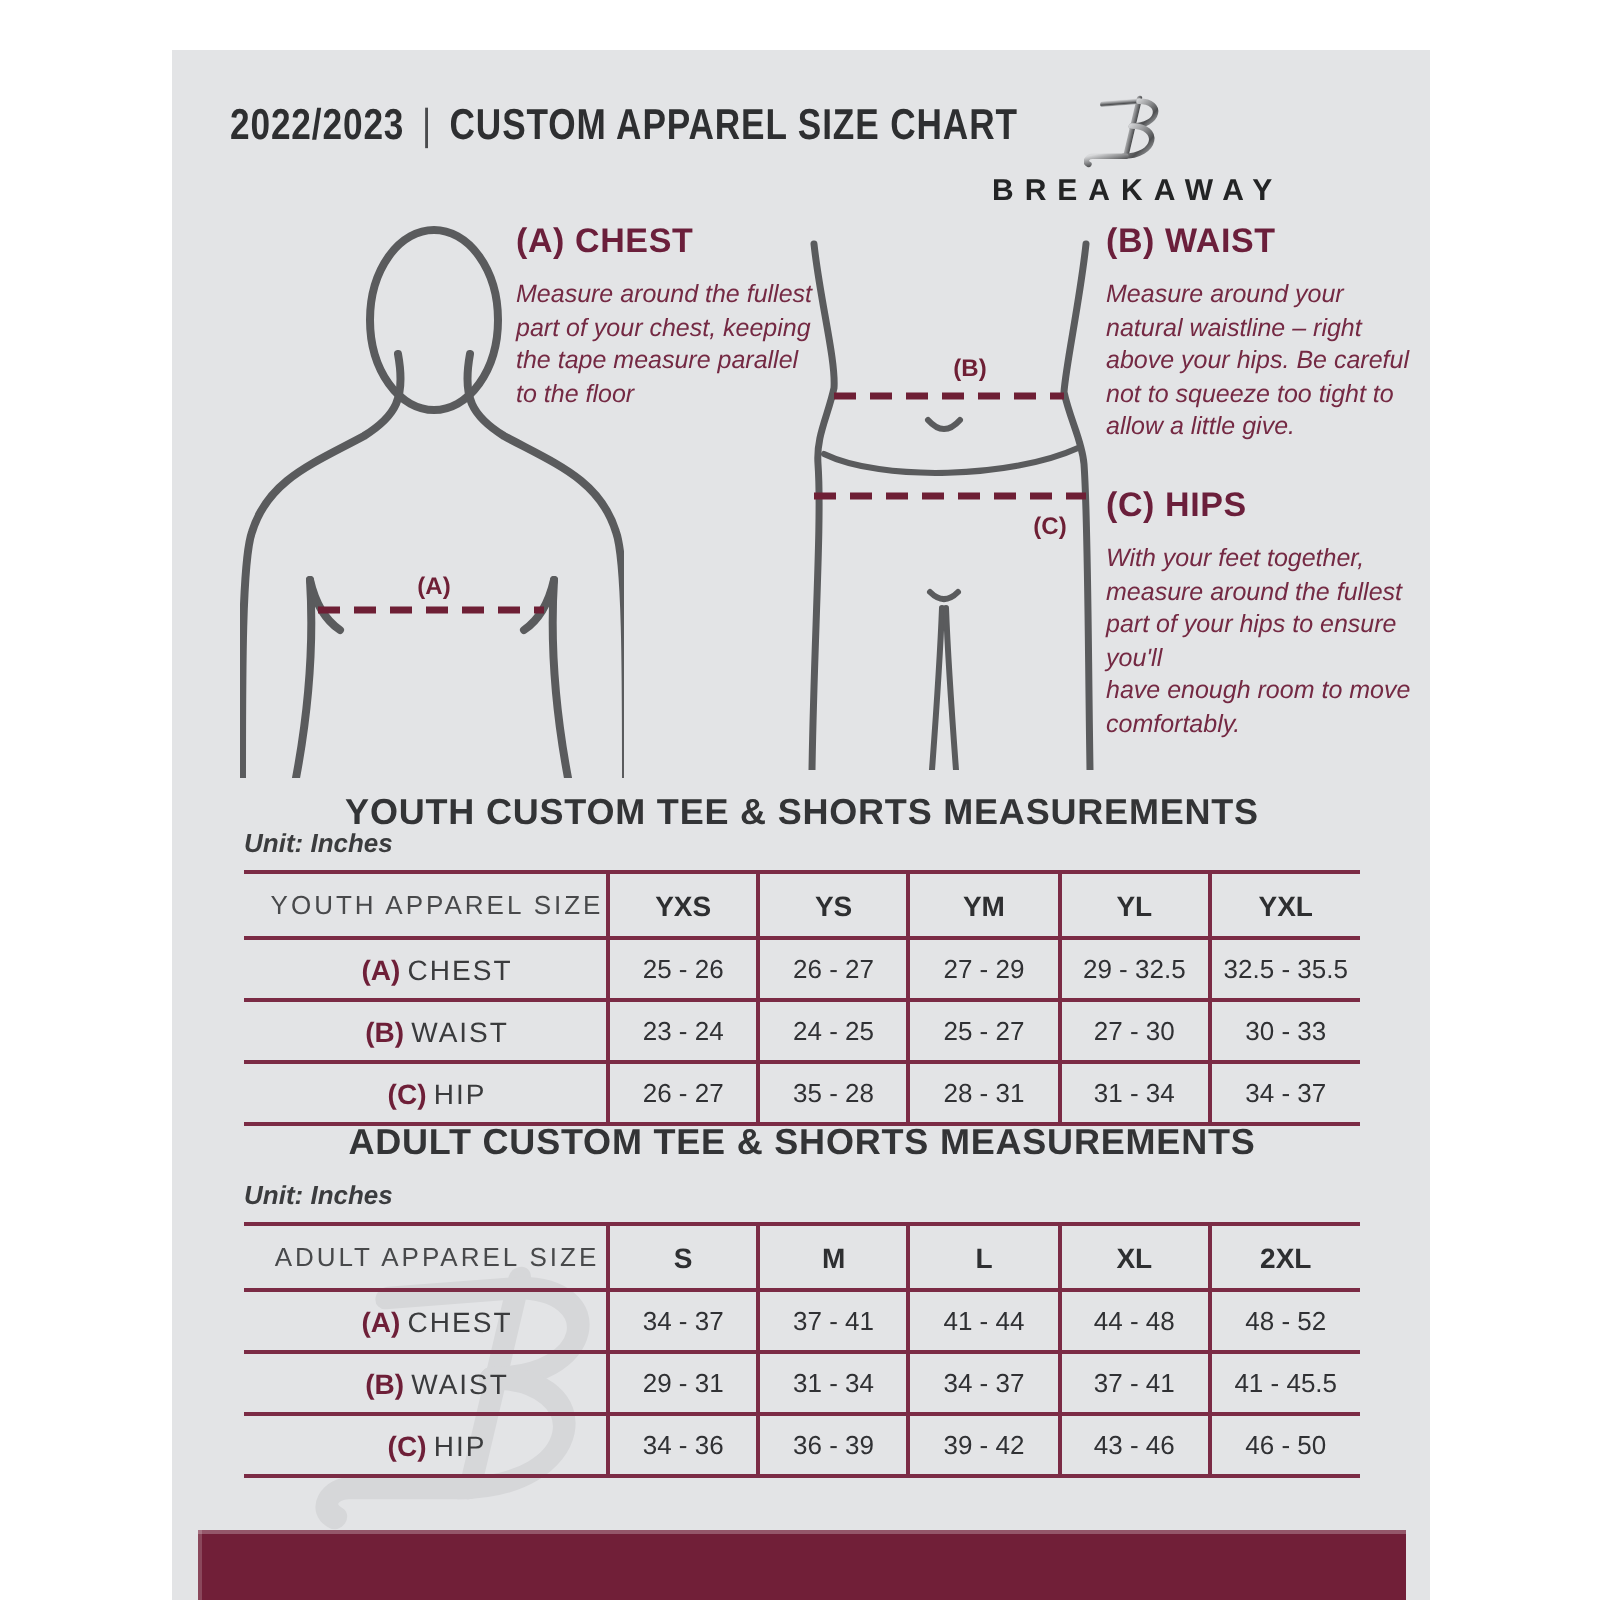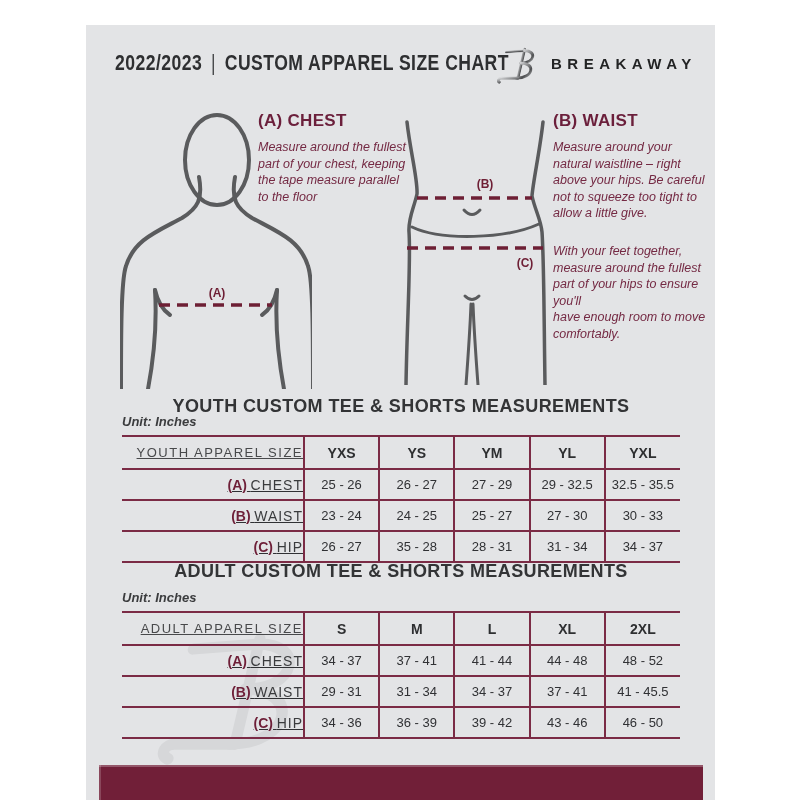--- a/index.html
+++ b/index.html
@@ -5,21 +5,21 @@
   * { margin:0; padding:0; box-sizing:border-box; }
   html,body { width:800px; height:800px; background:#ffffff; font-family:"Liberation Sans", sans-serif; }
   .canvas { position:relative; width:800px; height:800px; background:#ffffff; overflow:hidden; }
   .page { position:absolute; left:86px; top:0; width:629px; height:800px; background:#e3e4e6;margin-top:25px; }
 
   
   .hdr-title { position:absolute; left:29px; top:26px; white-space:nowrap;
                font-weight:bold; font-size:20px; color:#2e2f31; letter-spacing:.5px;
                transform:scale(.88,1.08); transform-origin:left top; }
   .hdr-title .sep { font-weight:normal; color:#4a4b4d; padding:0 10px; }
-  .brand { position:absolute; left:411px; top:14px; display:flex; align-items:center; }
+  .brand { position:absolute; left:400px; top:14px; display:flex; align-items:center;flex-direction:column; }
   .brand svg { display:block; }
   .brand-name { font-weight:bold; font-size:15px; letter-spacing:5.5px; color:#232425; margin-left:10px; }
 
   
   .fig { position:absolute; }
   .guide { position:absolute; }
   .guide h3 { font-size:17px; font-weight:bold; color:#6b1f3b; margin-bottom:8px; letter-spacing:.3px; }
   .guide p  { font-size:12.5px; font-style:italic; color:#742943; line-height:1.32; white-space:pre-line; }
   .g-chest { left:172px; top:86px;  width:152px; }
   .g-waist { left:467px; top:86px;  width:160px; }
@@ -30,21 +30,21 @@
   .sec-title { position:absolute; left:36px; width:558px; text-align:center;
                font-size:18px; font-weight:bold; color:#333436; letter-spacing:.4px; }
   .sec-unit  { position:absolute; left:36px; width:558px; text-align:left;
                font-size:13px; font-style:italic; font-weight:bold; color:#3b3c3e; }
   .size-table { position:absolute; left:36px; width:558px; border-collapse:collapse; table-layout:fixed;
                 background:transparent; }
   .size-table tr { border-top:2px solid #7b2b45; }
   .size-table tr:last-child { border-bottom:2px solid #7b2b45; }
   .size-table td { border-left:2px solid #7b2b45; text-align:center; vertical-align:middle;
                    font-size:13px; color:#303134; height:31px; }
-  .size-table td:first-child { border-left:none; text-align:right; padding-left:12px;text-decoration:underline; }
+  .size-table td:first-child { border-left:none; text-align:center; padding-left:12px; }
   .size-table tr.head td { height:33px; }
   .size-table .hlbl { font-size:13px; letter-spacing:1.5px; color:#48494b; }
   .size-table .sz  { font-weight:bold; font-size:14px; color:#2e2f31; }
   .size-table .pfx { font-weight:bold; color:#6e1f38; font-size:14px; }
   .size-table .rlbl{ font-size:14px; color:#3a3b3d; letter-spacing:1px; }
 
   .watermark { position:absolute; left:68px; top:558px; z-index:0; }
   .ontop { z-index:1; }
 
   .footer-bar { position:absolute; left:13px; top:740px; width:604px; height:50px;
@@ -112,20 +112,21 @@
 
     <div class="guide g-chest">
       <h3>(A) CHEST</h3>
       <p>Measure around the fullest part of your chest, keeping the tape measure parallel to the floor</p>
     </div>
     <div class="guide g-waist">
       <h3>(B) WAIST</h3>
       <p>Measure around your natural waistline – right above your hips. Be careful not to squeeze too tight to allow a little give.</p>
     </div>
     <div class="guide g-hips">
+      <h3>(C) HIPS</h3>
       <p>With your feet together, measure around the fullest part of your hips to ensure you'll
 have enough room to move comfortably.</p>
     </div>
 
     <svg class="watermark" width="160" height="212" viewBox="0 0 64 64">
       <g transform="skewX(-8) translate(10,2)" fill="none" stroke="#d6d7d9" stroke-width="4.5" stroke-linecap="round">
         <path d="M34 10 L30 52"></path>
         <path d="M8 14 L34 12"></path>
         <path d="M34 12 C52 12 52 30 31 30"></path>
         <path d="M31 30 C53 30 53 52 28 52"></path>

